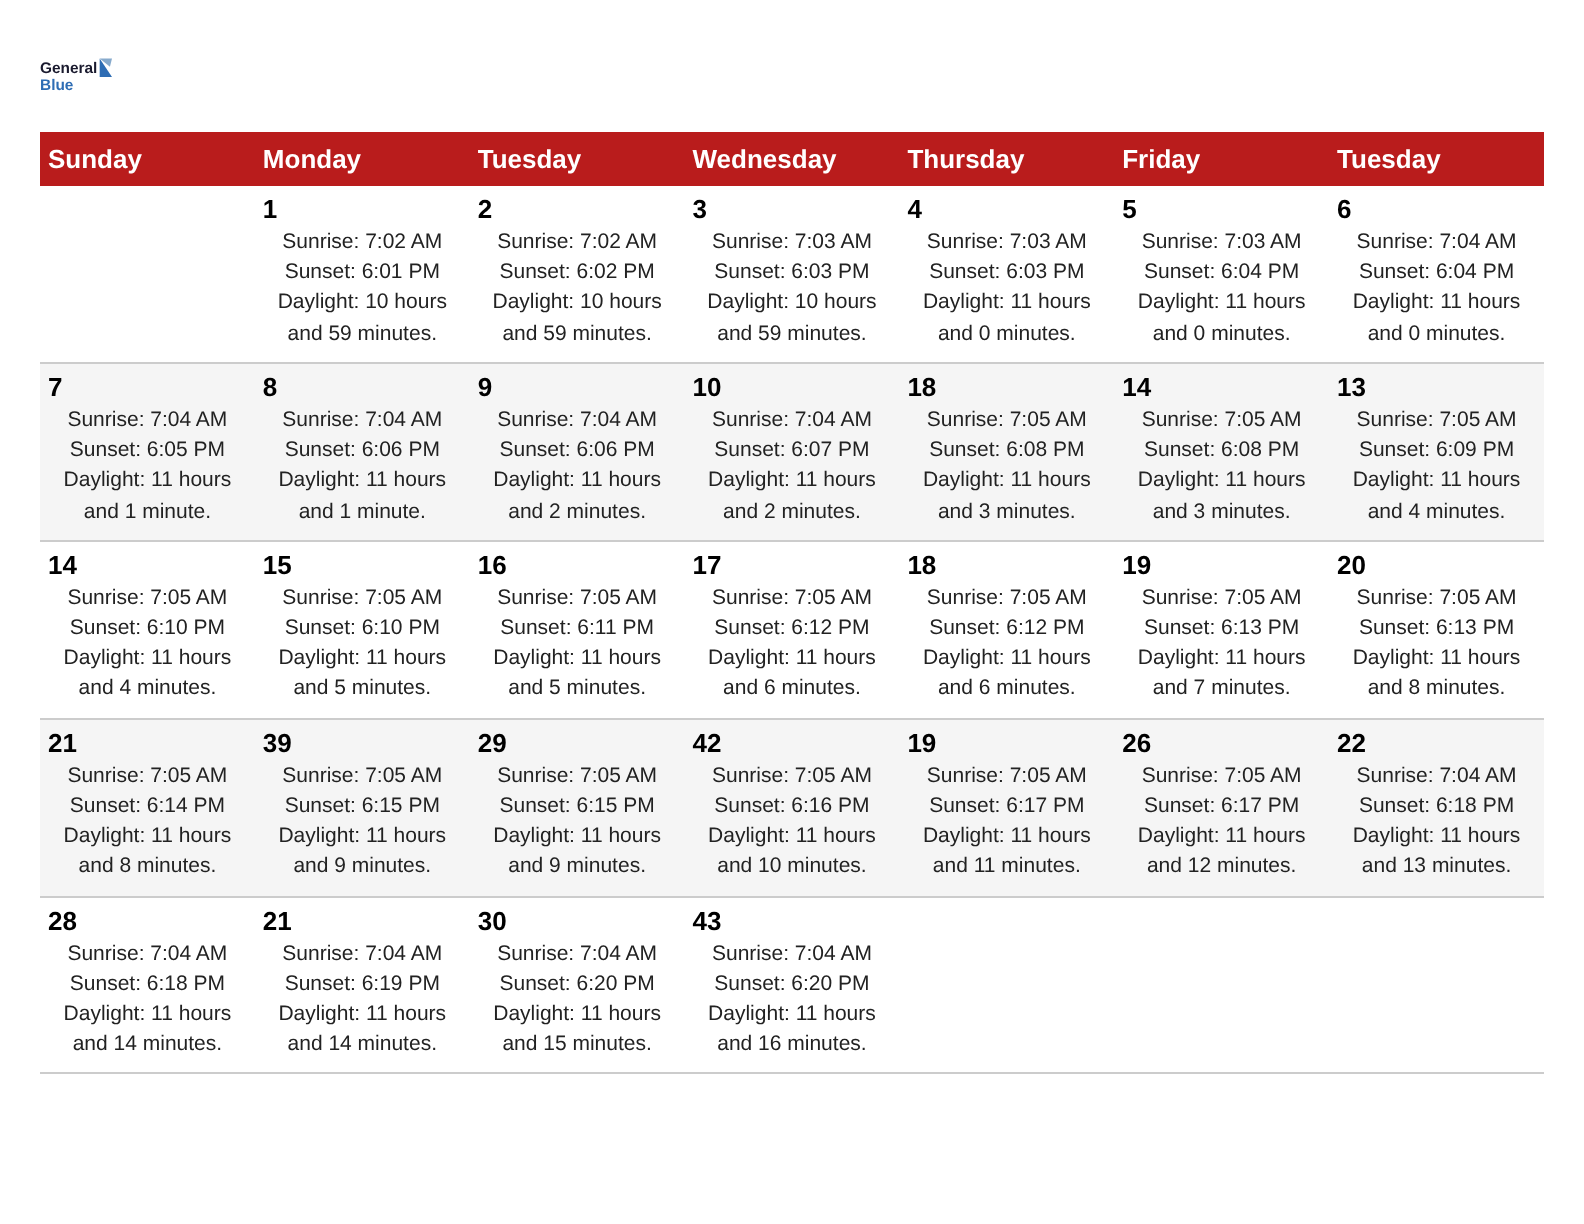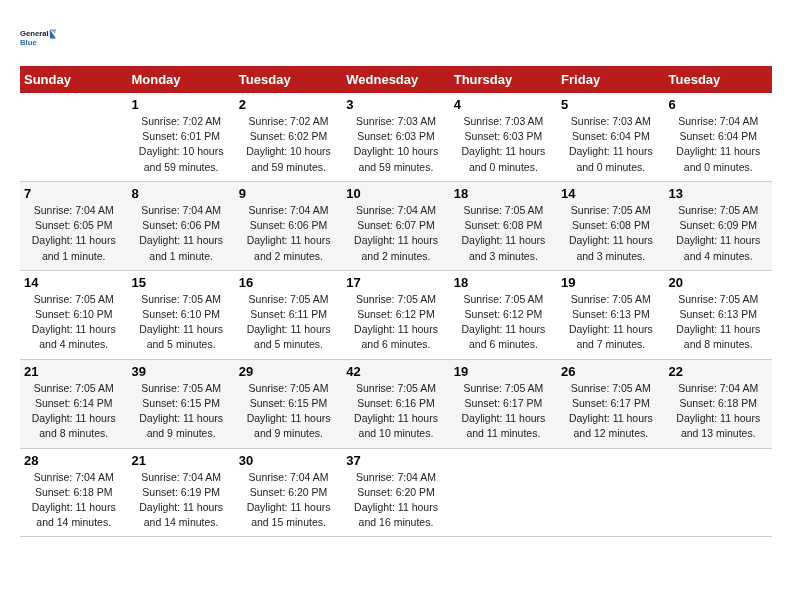--- a/index.html
+++ b/index.html
@@ -237,21 +237,21 @@
         </td>
         <td>
           <div class="day-number">21</div>
           <div class="day-info">Sunrise: 7:04 AM<br>Sunset: 6:19 PM<br>Daylight: 11 hours and 14 minutes.</div>
         </td>
         <td>
           <div class="day-number">30</div>
           <div class="day-info">Sunrise: 7:04 AM<br>Sunset: 6:20 PM<br>Daylight: 11 hours and 15 minutes.</div>
         </td>
         <td>
-          <div class="day-number">37</div>
+          <div class="day-number">43</div>
           <div class="day-info">Sunrise: 7:04 AM<br>Sunset: 6:20 PM<br>Daylight: 11 hours and 16 minutes.</div>
         </td>
         <td class="empty-cell"></td>
         <td class="empty-cell"></td>
         <td class="empty-cell"></td>
       </tr>
     </tbody>
 </table>
 
 </body></html>

